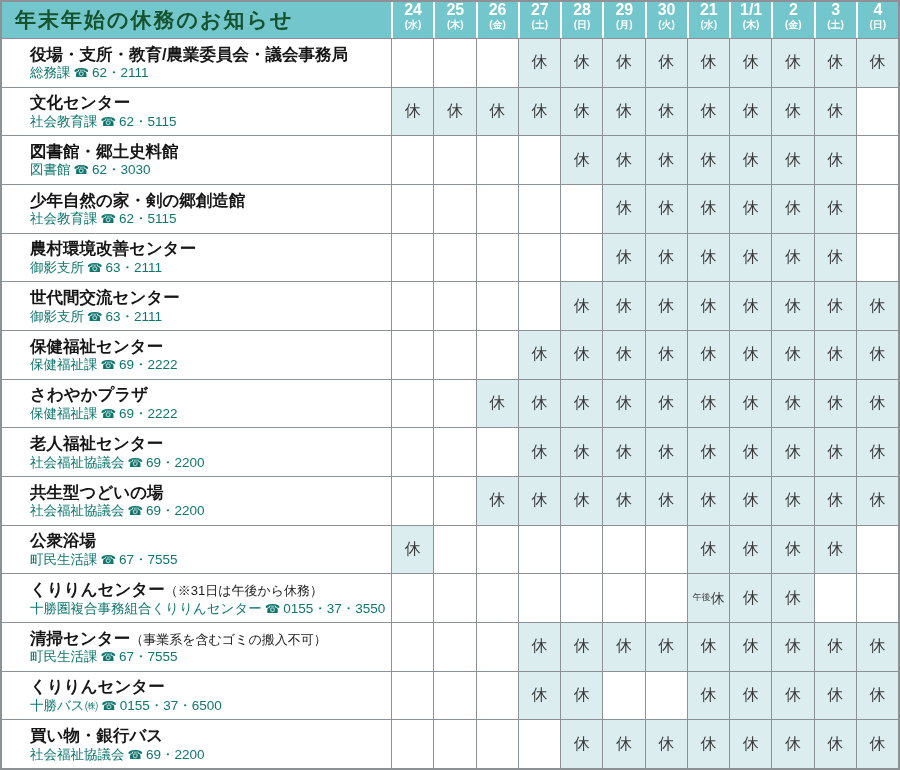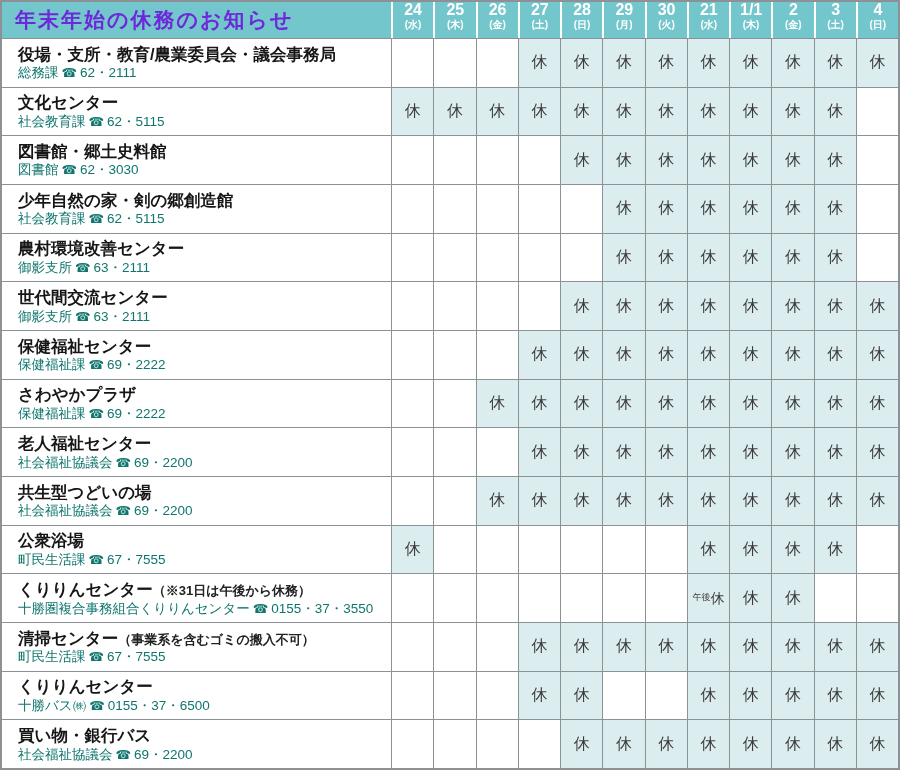--- a/index.html
+++ b/index.html
@@ -15,43 +15,43 @@
     background:#fff;
     font-family:"Liberation Sans",sans-serif;
   }
   .hrow{
     flex:0 0 36px;
     display:grid;grid-template-columns:389px repeat(12,1fr);
     background:var(--header-bg);
   }
   .title{
     display:flex;align-items:center;
-    padding-left:13px;color:#6d28d9;font-weight:bold;
+    padding-left:13px;color:#14532d;font-weight:bold;
     font-size:21px;letter-spacing:2px;white-space:nowrap;
   }
   .hcell{
     border-left:2px solid #fff;
     display:flex;flex-direction:column;align-items:center;justify-content:flex-start;
     color:#fff;font-weight:bold;line-height:1;
   }
   .hcell .d{font-size:16px;}
   .hcell .w{font-size:10px;margin-top:2px;}
   .row{
     flex:1;
     display:grid;grid-template-columns:389px repeat(12,1fr);
     border-top:1px solid var(--grid);
     background:#fff;
   }
   .label{
-    padding:4px 8px 4px 16px;
+    padding:4px 8px 4px 28px;
     display:flex;flex-direction:column;justify-content:center;
     overflow:hidden;
   }
   .fname{font-size:16.5px;font-weight:bold;color:#161616;line-height:1.25;white-space:nowrap;}
-  .fname .note{font-size:13px;font-weight:bold;color:#222;}
+  .fname .note{font-size:13px;font-weight:normal;color:#222;}
   .fcontact{font-size:13.5px;color:#0f766e;margin-top:0;white-space:nowrap;}
   .fcontact .tel{font-size:12.5px;margin:0 3px;}
   .cell{
     border-left:1px solid var(--grid);
     display:flex;align-items:center;justify-content:center;
     font-size:16px;color:#3c3c3c;
   }
   .cell.closed{background:var(--closed-bg);}
   .stack{display:flex;flex-direction:row;align-items:center;line-height:1;}
   .stack .pm{font-size:9px;color:#3c3c3c;margin-bottom:1px;}

